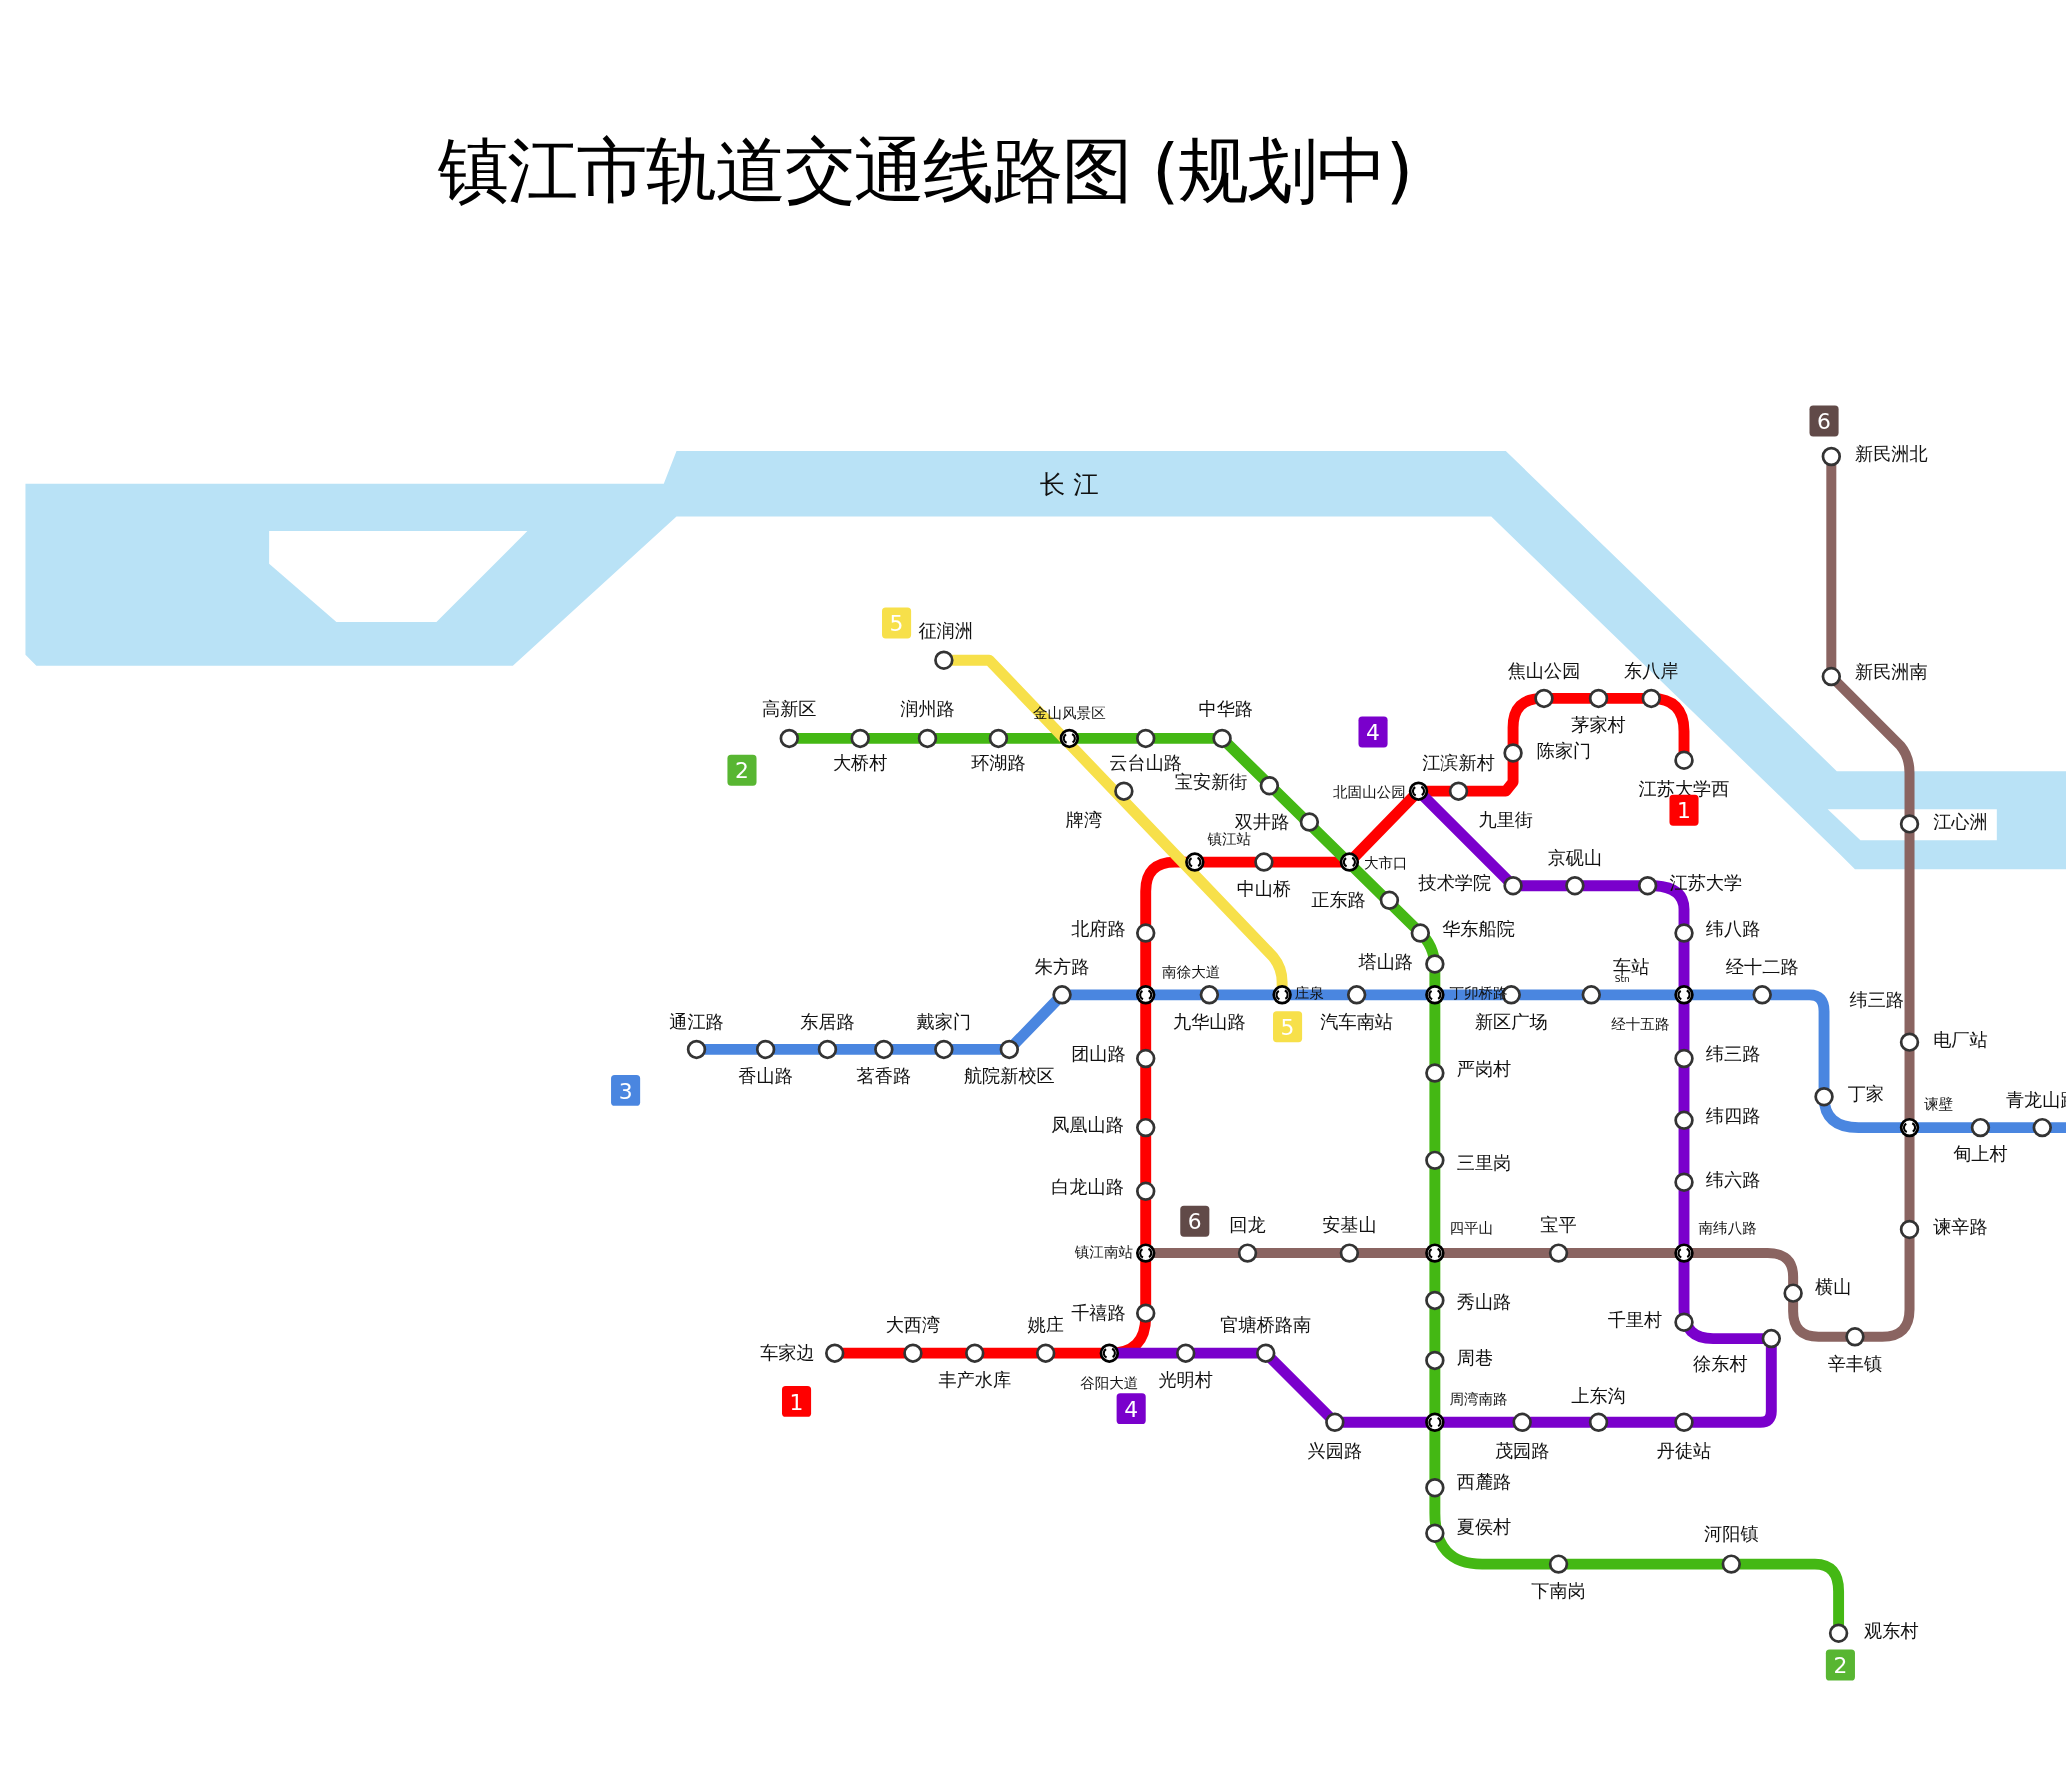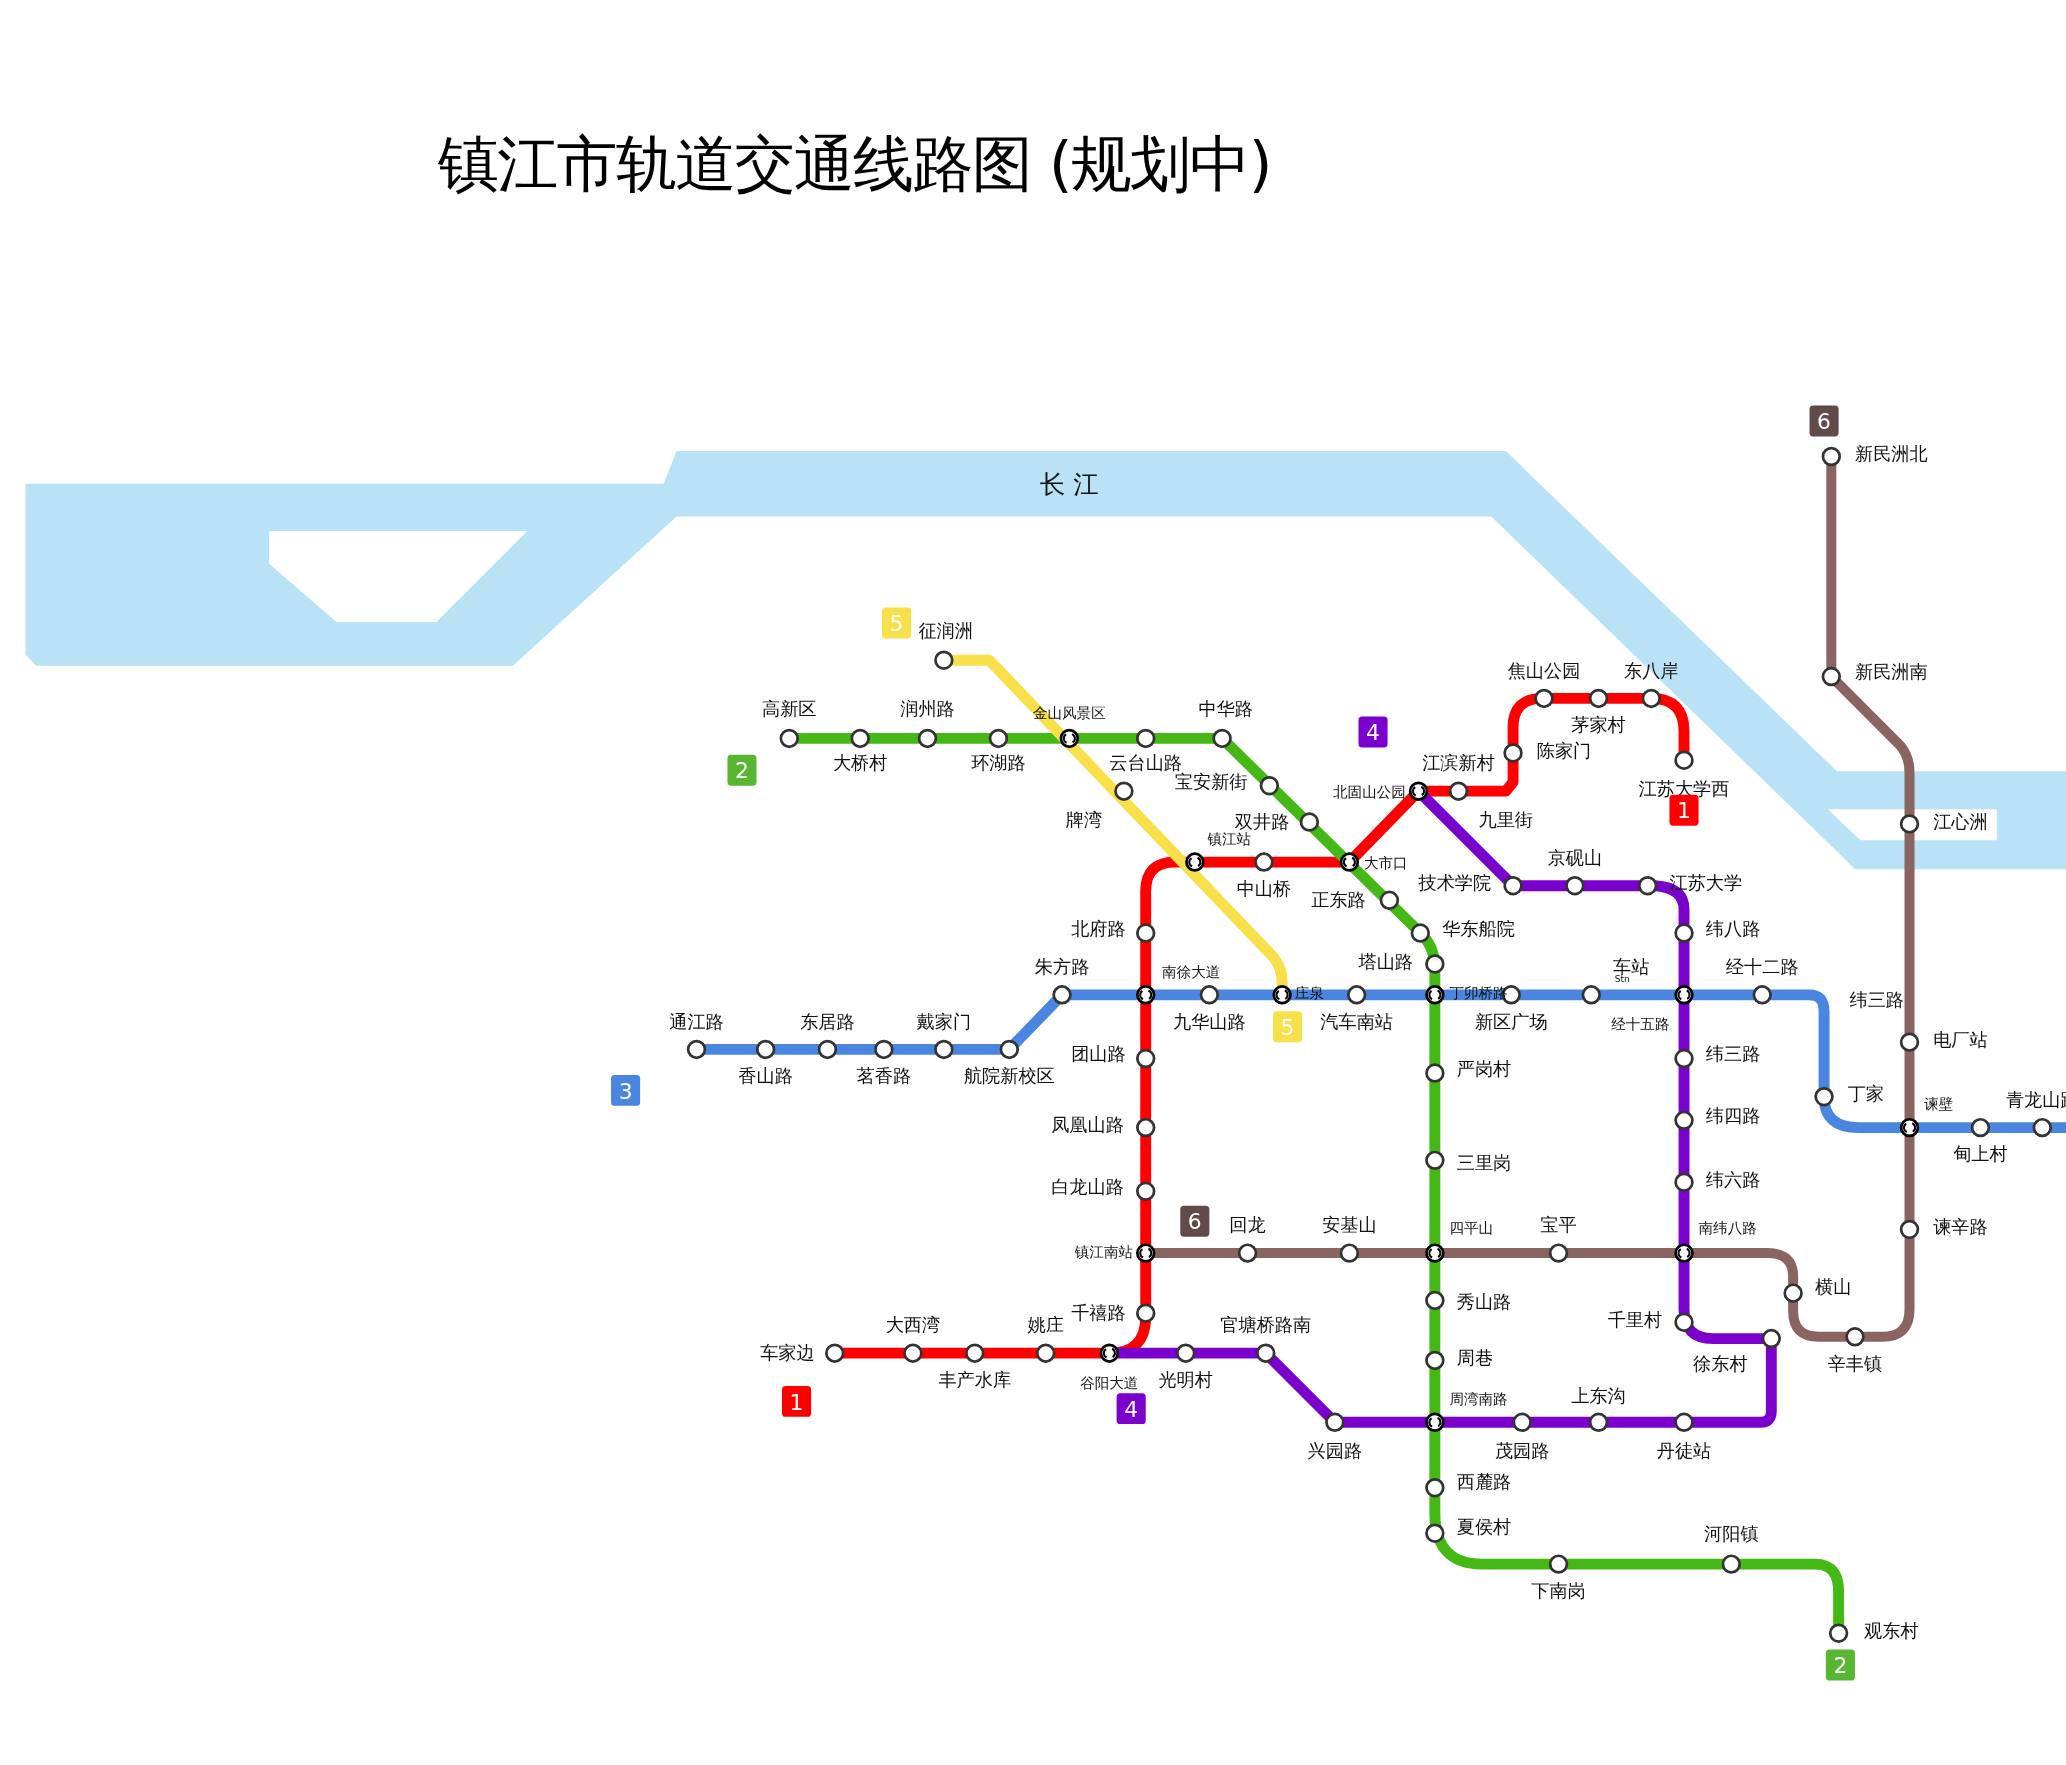--- a/index.html
+++ b/index.html
@@ -1,18 +1,18 @@
 <!DOCTYPE html>
 <html style="font-size:6.6px"><head>
 <meta charset="utf-8">
 <style>
   html, body { margin:0; padding:0; background:#ffffff; }
   body { width:2837px; height:1766px; overflow:hidden; position:relative;
          font-family:"DejaVu Sans","Liberation Sans",sans-serif; }
-  #title { position:absolute; left:438px; top:124px; font-size:61px; color:#000;
+  #title { position:absolute; left:438px; top:124px; font-size:71px; color:#000;
            font-family:"DejaVu Sans","Liberation Sans",sans-serif; letter-spacing:-1.7px; white-space:nowrap; }
   svg#map { position:absolute; left:0; top:0; width:2837px; height:1766px; }
   .stn-label { font-family:"DejaVu Sans","Liberation Sans",sans-serif; fill:#111; }
   .river-label { font-family:"DejaVu Sans","Liberation Sans",sans-serif; fill:#111; }
   .badge-text { font-family:"DejaVu Sans","Liberation Sans",sans-serif; fill:#fff; }
 </style>
 </head>
 <body>
 
 <div id="title">镇江市轨道交通线路图 (规划中)</div>

